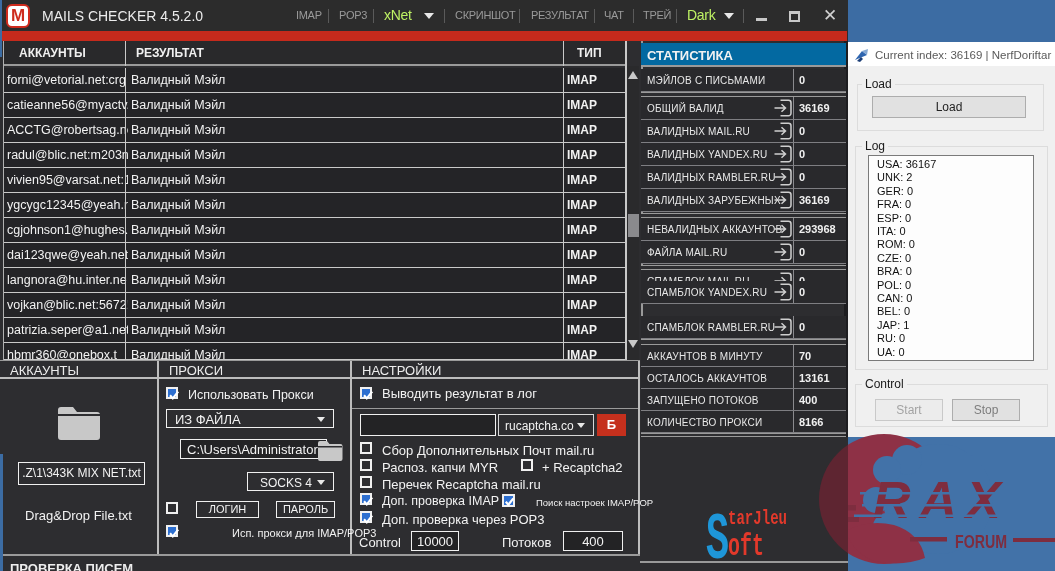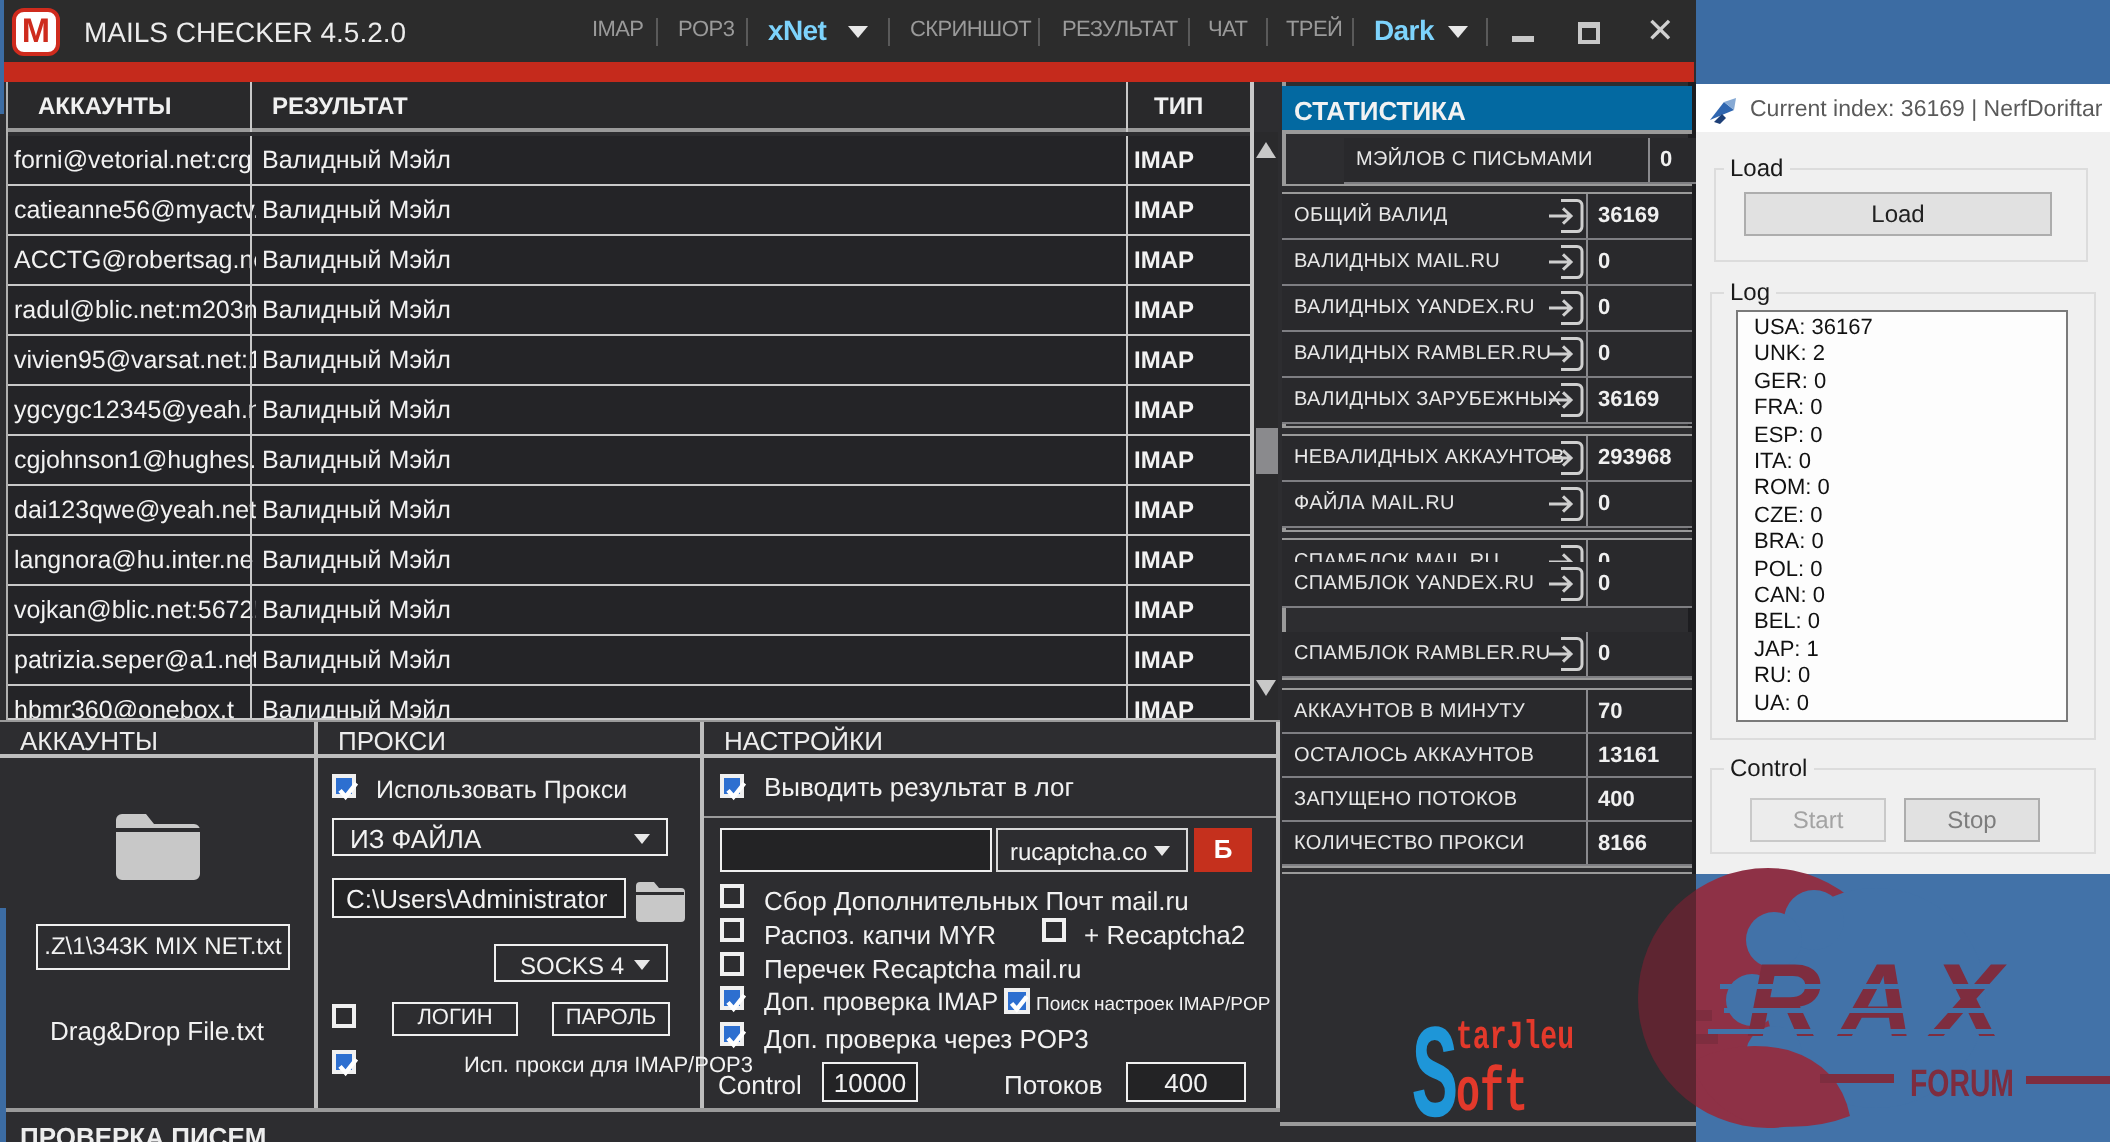--- a/index.html
+++ b/index.html
@@ -7,21 +7,21 @@
 #stage { position:absolute; left:0; top:0; width:1055px; height:571px; }
 .abs { position:absolute; }
 
 
 #mainwin { position:absolute; left:0; top:0; width:848px; height:571px; background:#2d2d30; }
 #titlebar { position:absolute; left:0; top:0; width:848px; height:31px; background:#2c2c2c; }
 #mlogo { position:absolute; left:6px; top:4px; width:24px; height:24px; background:#fff; border:2px solid #cf2b1d; border-radius:6px; color:#ce2b1d; font-size:17px; font-weight:bold; text-align:center; line-height:20px; }
 #apptitle { position:absolute; left:42px; top:8px; font-size:14px; color:#ececec; letter-spacing:0px; }
 .menu-item { position:absolute; top:9px; font-size:11px; color:#9a9a9a; letter-spacing:-0.3px; }
 .menu-sep { position:absolute; top:9px; width:1px; height:14px; background:#5a5a5a; }
-.mi-active { color:#7dd3fc; font-weight:bold; }
+.mi-active { color:#bef264; font-weight:normal; }
 .tri-down { width:0; height:0; border-left:5px solid transparent; border-right:5px solid transparent; border-top:6px solid #e8e8e8; position:absolute; }
 #btn-min { position:absolute; left:756px; top:18px; width:11px; height:3px; background:#c8c8c8; }
 #btn-max { position:absolute; left:789px; top:11px; width:11px; height:11px; border:2px solid #c8c8c8; border-top-width:3px; }
 #btn-close { position:absolute; left:823px; top:9px; width:14px; height:14px; color:#d0d0d0; font-size:17px; line-height:14px; }
 #redbar { position:absolute; left:0; top:31px; width:847px; height:10px; background:#c52a1c; }
 
 
 #tablewrap { position:absolute; left:0; top:41px; width:640px; height:319px; }
 #thead { position:absolute; left:4px; top:0; width:622px; height:25px; background:#29292b; border-bottom:2px solid #9a9a9a; }
 .th { position:absolute; top:5px; font-size:12px; font-weight:bold; color:#f0f0f0; }
@@ -213,21 +213,21 @@
   <div class="abs" style="left:844px;top:41px;width:4px;height:396px;background:#1d1d20;"></div>
   <div id="stats">
     <div id="stats-head">
           <span>СТАТИСТИКА</span>
         </div>
   <div class="sgap" style="top:51px;height:5px;"></div>
         <div class="sgap" style="top:172px;height:5px;"></div>
         <div class="sgap" style="top:224px;height:5px;"></div>
         <div class="sgap" style="top:298px;height:6px;"></div>
         <div class="sgap" style="top:392px;height:4px;"></div>
-        <div class="srow" style="top:28px;height:23px;margin-left:31px;">
+        <div class="srow" style="top:28px;height:23px;">
     <div class="lbl">МЭЙЛОВ С ПИСЬМАМИ</div>
 
     <div class="vline"></div>
     <div class="val">0</div>
   </div>
         <div class="srow" style="top:56px;height:23px;">
     <div class="lbl">ОБЩИЙ ВАЛИД</div>
     <svg class="aicon" width="18" height="18" viewBox="0 0 18 18">
             <path d="M6.5 1.2 h8 a2.5 2.5 0 0 1 2.5 2.5 v10.6 a2.5 2.5 0 0 1 -2.5 2.5 h-8" fill="none" stroke="#cfcfcf" stroke-width="1.5"></path>
             <path d="M0.5 9 h10 M7.5 5.2 L11.5 9 L7.5 12.8" fill="none" stroke="#cfcfcf" stroke-width="1.5"></path>
@@ -366,21 +366,21 @@
     <div class="cb on" style="left:166px;top:26px;">
           <svg width="14" height="14" viewBox="0 0 14 14">
             <path d="M3 7.2 l2.8 3.2 L11.2 3.6" fill="none" stroke="#fff" stroke-width="2.2"></path>
           </svg>
         </div>
     <div class="cb-label" style="left:188px;top:27px;font-size:12.5px;">Использовать Прокси</div>
     <div class="dd" style="left:166px;top:48px;width:168px;height:19px;">
           <span style="position:absolute;left:8px;top:2px;font-size:13px;">ИЗ ФАЙЛА</span>
           <span class="tri"></span>
         </div>
-    <div class="tbox" style="left:166px;top:78px;width:147px;height:20px;">
+    <div class="tbox" style="left:180px;top:78px;width:147px;height:20px;">
           <span style="position:absolute;left:6px;top:2px;font-size:13px;">C:\Users\Administrator</span>
         </div>
     <svg class="abs" style="left:317px;top:79px;" width="26" height="22" viewBox="0 0 26 22">
       <path d="M1 3 a2 2 0 0 1 2 -2 h7 l2.5 3 h11 a2 2 0 0 1 2 2 v13 a2 2 0 0 1 -2 2 h-20.5 a2 2 0 0 1 -2 -2 Z" fill="#c8c8c8"></path>
       <rect x="1" y="6" width="24" height="1.5" fill="#2d2d30"></rect>
     </svg>
     <div class="dd" style="left:247px;top:111px;width:87px;height:19px;">
           <span style="position:absolute;left:12px;top:3px;font-size:12px;">SOCKS 4</span>
           <span class="tri"></span>
         </div>
@@ -419,21 +419,21 @@
           <svg width="14" height="14" viewBox="0 0 14 14">
             <path d="M3 7.2 l2.8 3.2 L11.2 3.6" fill="none" stroke="#fff" stroke-width="2.2"></path>
           </svg>
         </div>
     <div class="cb-label" style="left:382px;top:133px;font-size:12.5px;">Доп. проверка IMAP</div>
     <div class="cb on" style="left:502px;top:133px;width:13px;height:13px;">
           <svg width="13" height="13" viewBox="0 0 14 14">
             <path d="M3 7.2 l2.8 3.2 L11.2 3.6" fill="none" stroke="#fff" stroke-width="2.4"></path>
           </svg>
         </div>
-    <div class="cb-label" style="left:518px;top:136px;font-size:9.5px;white-space:nowrap;">Поиск настроек IMAP/POP</div>
+    <div class="cb-label" style="left:536px;top:136px;font-size:9.5px;white-space:nowrap;">Поиск настроек IMAP/POP</div>
     <div class="cb on" style="left:360px;top:150px;">
           <svg width="14" height="14" viewBox="0 0 14 14">
             <path d="M3 7.2 l2.8 3.2 L11.2 3.6" fill="none" stroke="#fff" stroke-width="2.2"></path>
           </svg>
         </div>
     <div class="cb-label" style="left:382px;top:151px;">Доп. проверка через POP3</div>
     <div class="cb-label" style="left:359px;top:174px;font-size:13px;">Control</div>
     <div class="tbox" style="left:411px;top:170px;width:48px;height:20px;text-align:center;">
           <span style="position:absolute;left:0;right:0;top:2px;font-size:13px;">10000</span>
         </div>

